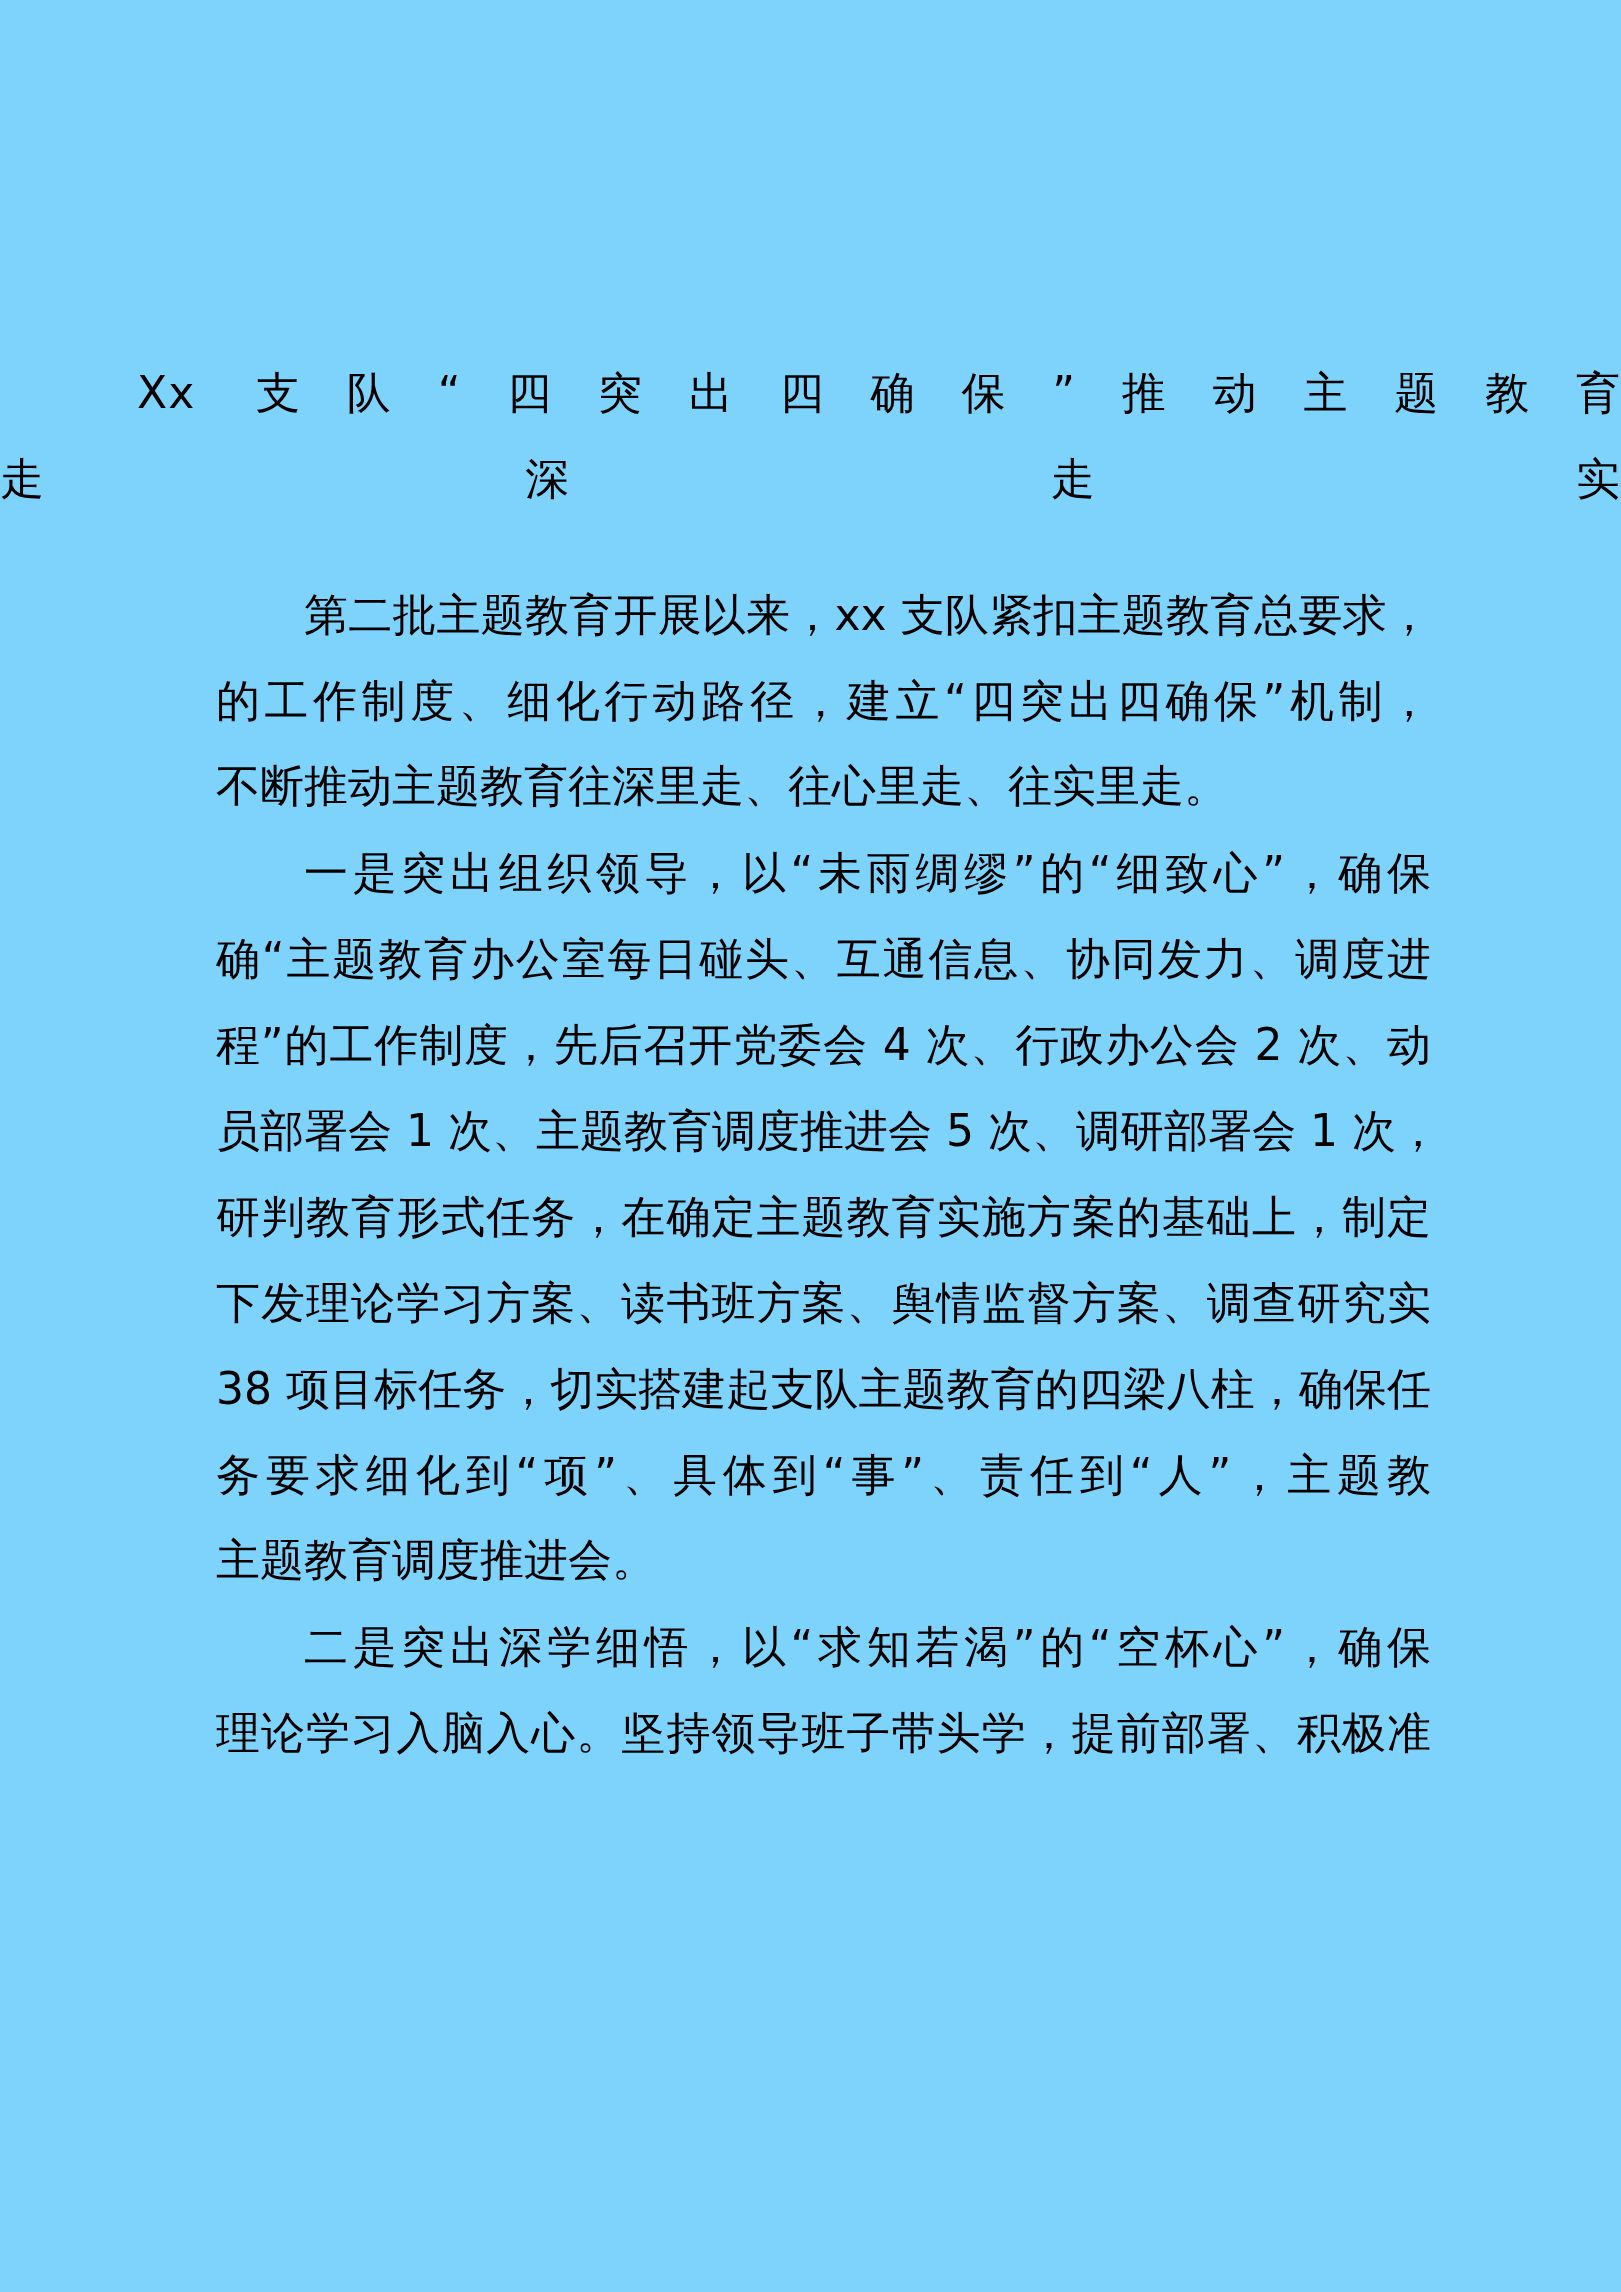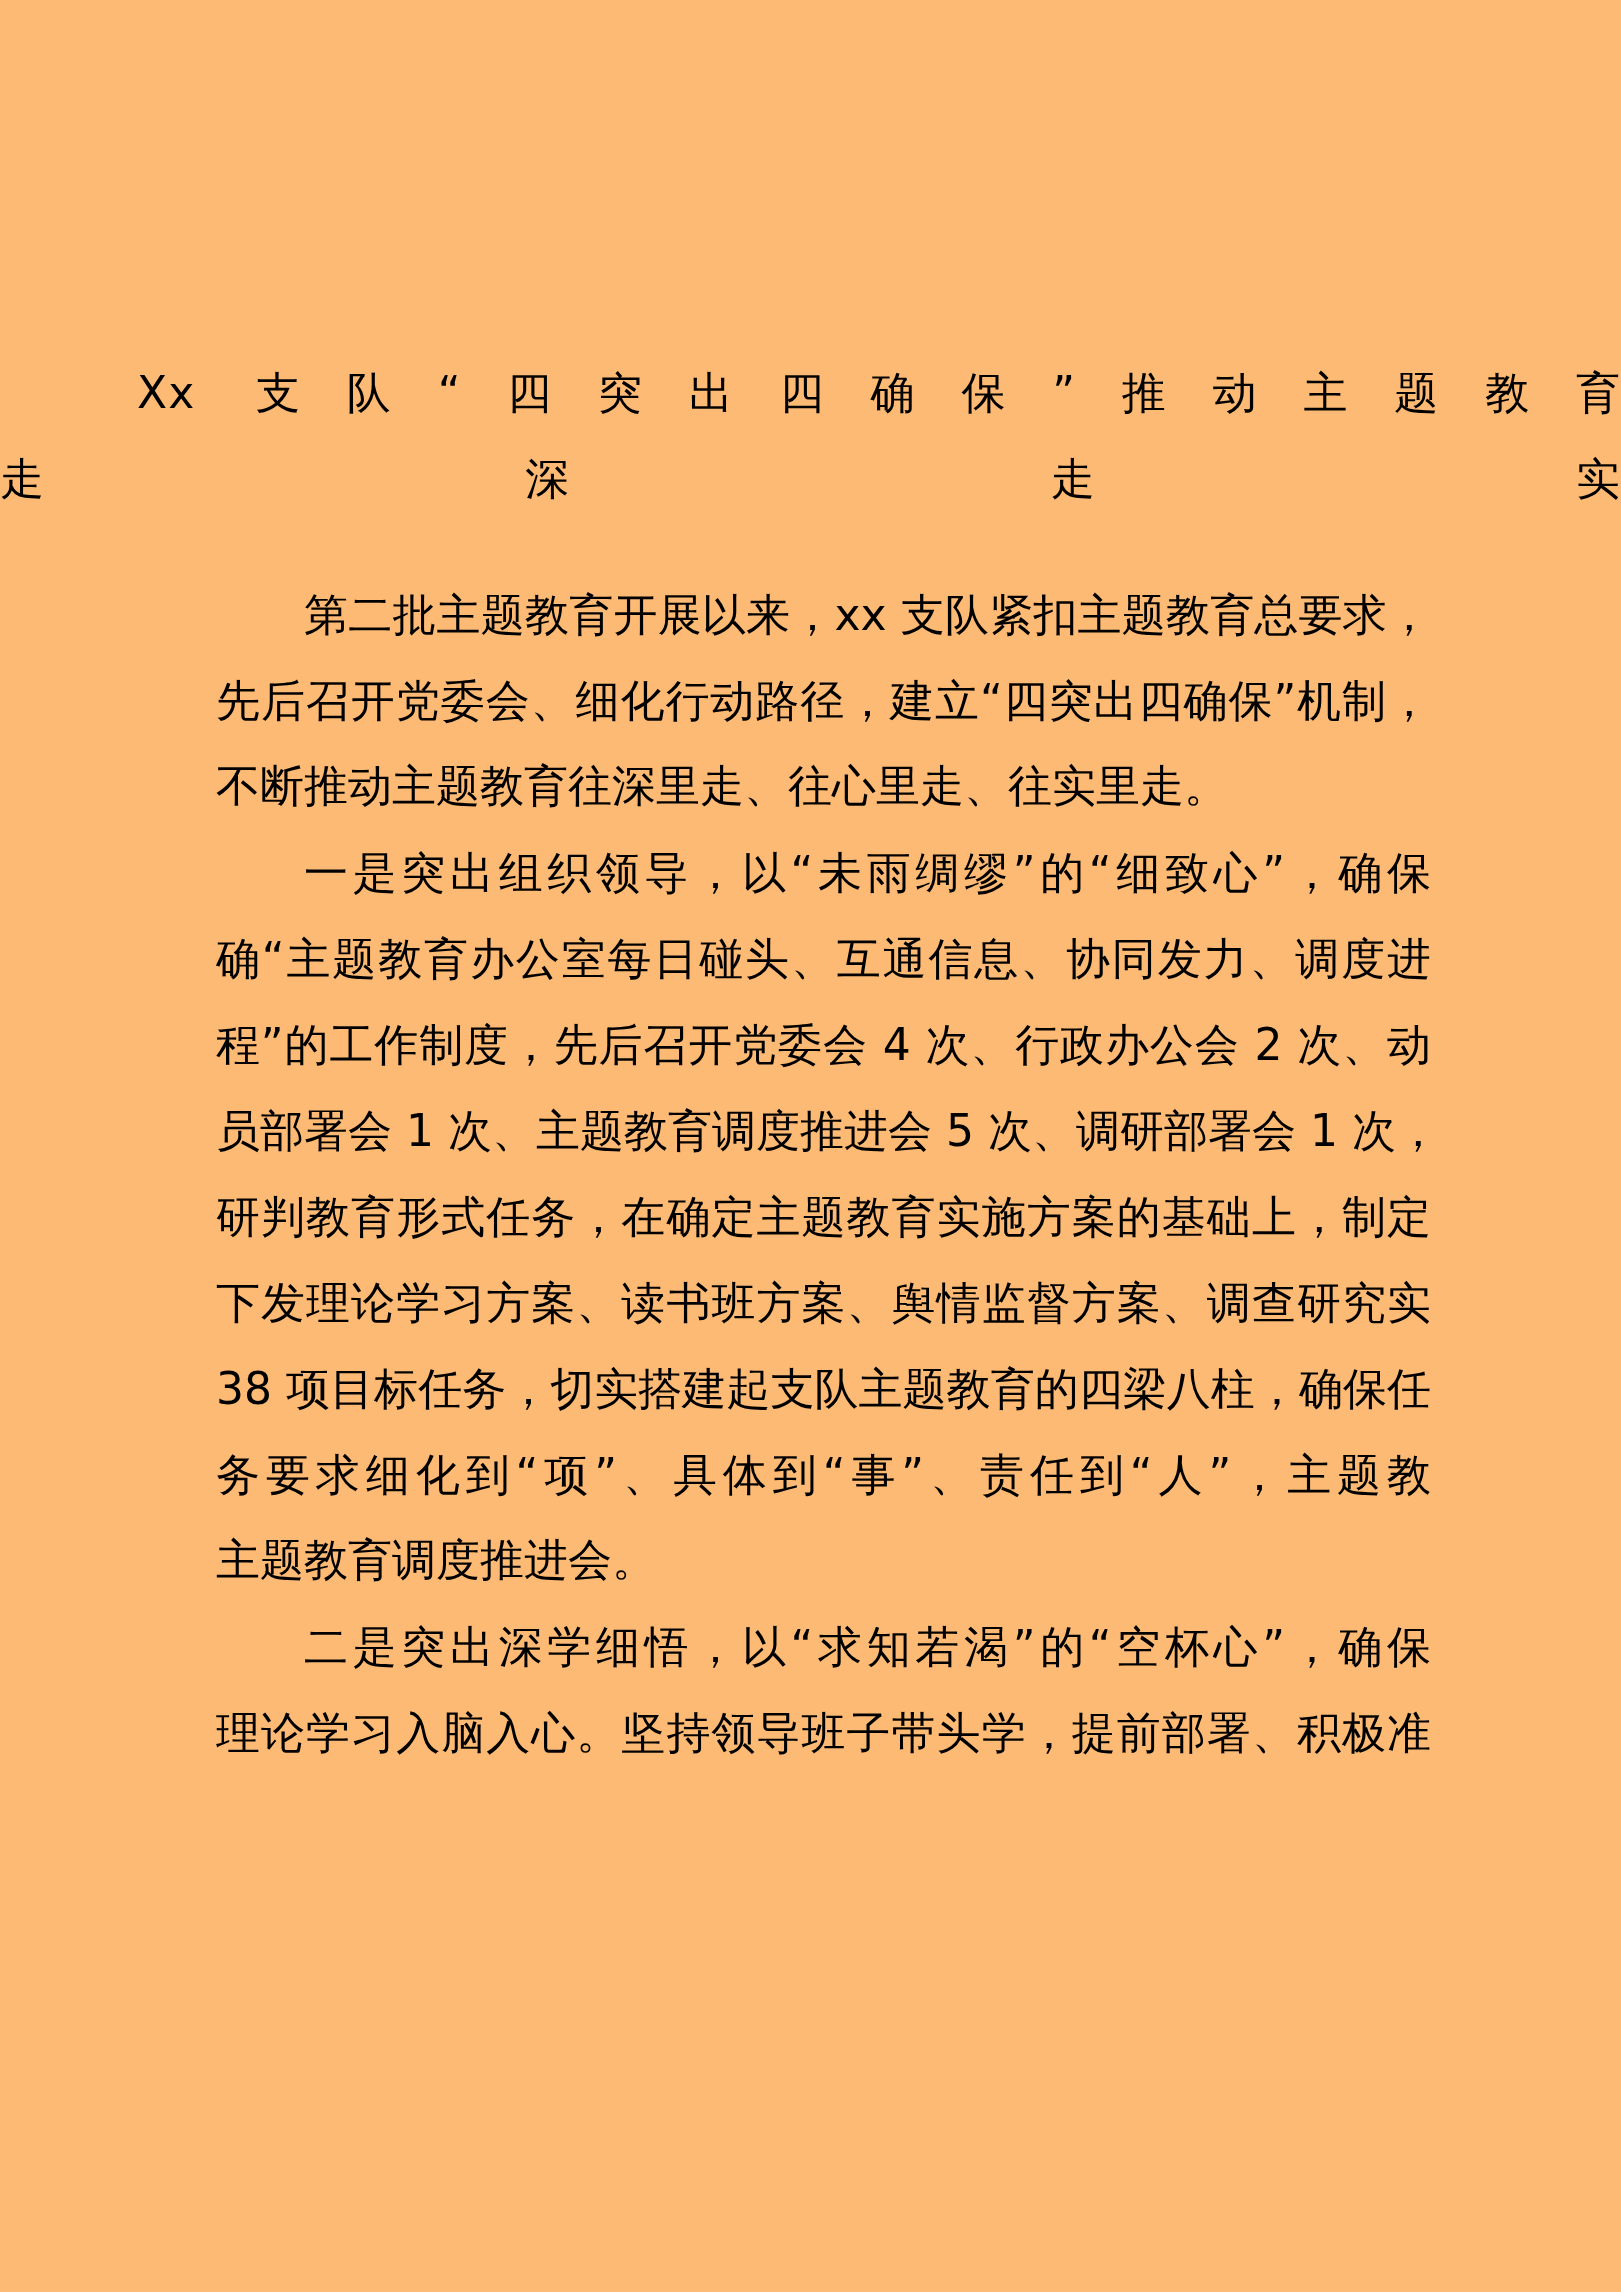--- a/index.html
+++ b/index.html
@@ -12,21 +12,21 @@
       height: 2293px;
       position: relative;
       overflow: hidden;
       font-family: "DejaVu Sans", "Liberation Sans", sans-serif;
       color: #000000;
     }
     .page {
       position: absolute;
       left: 0; top: 0;
       width: 1621px; height: 2293px;
-      background: #fdba74;
+      background: #7dd3fc;
     }
     .title {
       position: absolute;
       left: 0;
       width: 1621px;
       top: 312px;
       text-align: center;
       font-size: 57px;
       line-height: 94px;
       font-weight: normal;
@@ -64,21 +64,21 @@
 
   <h1 class="title">
     <span class="line line1">Xx 支队“四突出四确保”推动主题教育</span>
     <span class="line">走深走实</span>
   </h1>
 
   <div class="body">
 
     <div class="para">
       <span class="line indent">第二批主题教育开展以来，xx 支队紧扣主题教育总要求，</span>
-      <span class="line">先后召开党委会、细化行动路径，建立“四突出四确保”机制，</span>
+      <span class="line">的工作制度、细化行动路径，建立“四突出四确保”机制，</span>
       <span class="line last">不断推动主题教育往深里走、往心里走、往实里走。</span>
     </div>
 
     <div class="para">
       <span class="line indent">一是突出组织领导，以“未雨绸缪”的“细致心”，确保</span>
       <span class="line">确“主题教育办公室每日碰头、互通信息、协同发力、调度进</span>
       <span class="line">程”的工作制度，先后召开党委会 4 次、行政办公会 2 次、动</span>
       <span class="line">员部署会 1 次、主题教育调度推进会 5 次、调研部署会 1 次，</span>
       <span class="line">研判教育形式任务，在确定主题教育实施方案的基础上，制定</span>
       <span class="line">下发理论学习方案、读书班方案、舆情监督方案、调查研究实</span>

